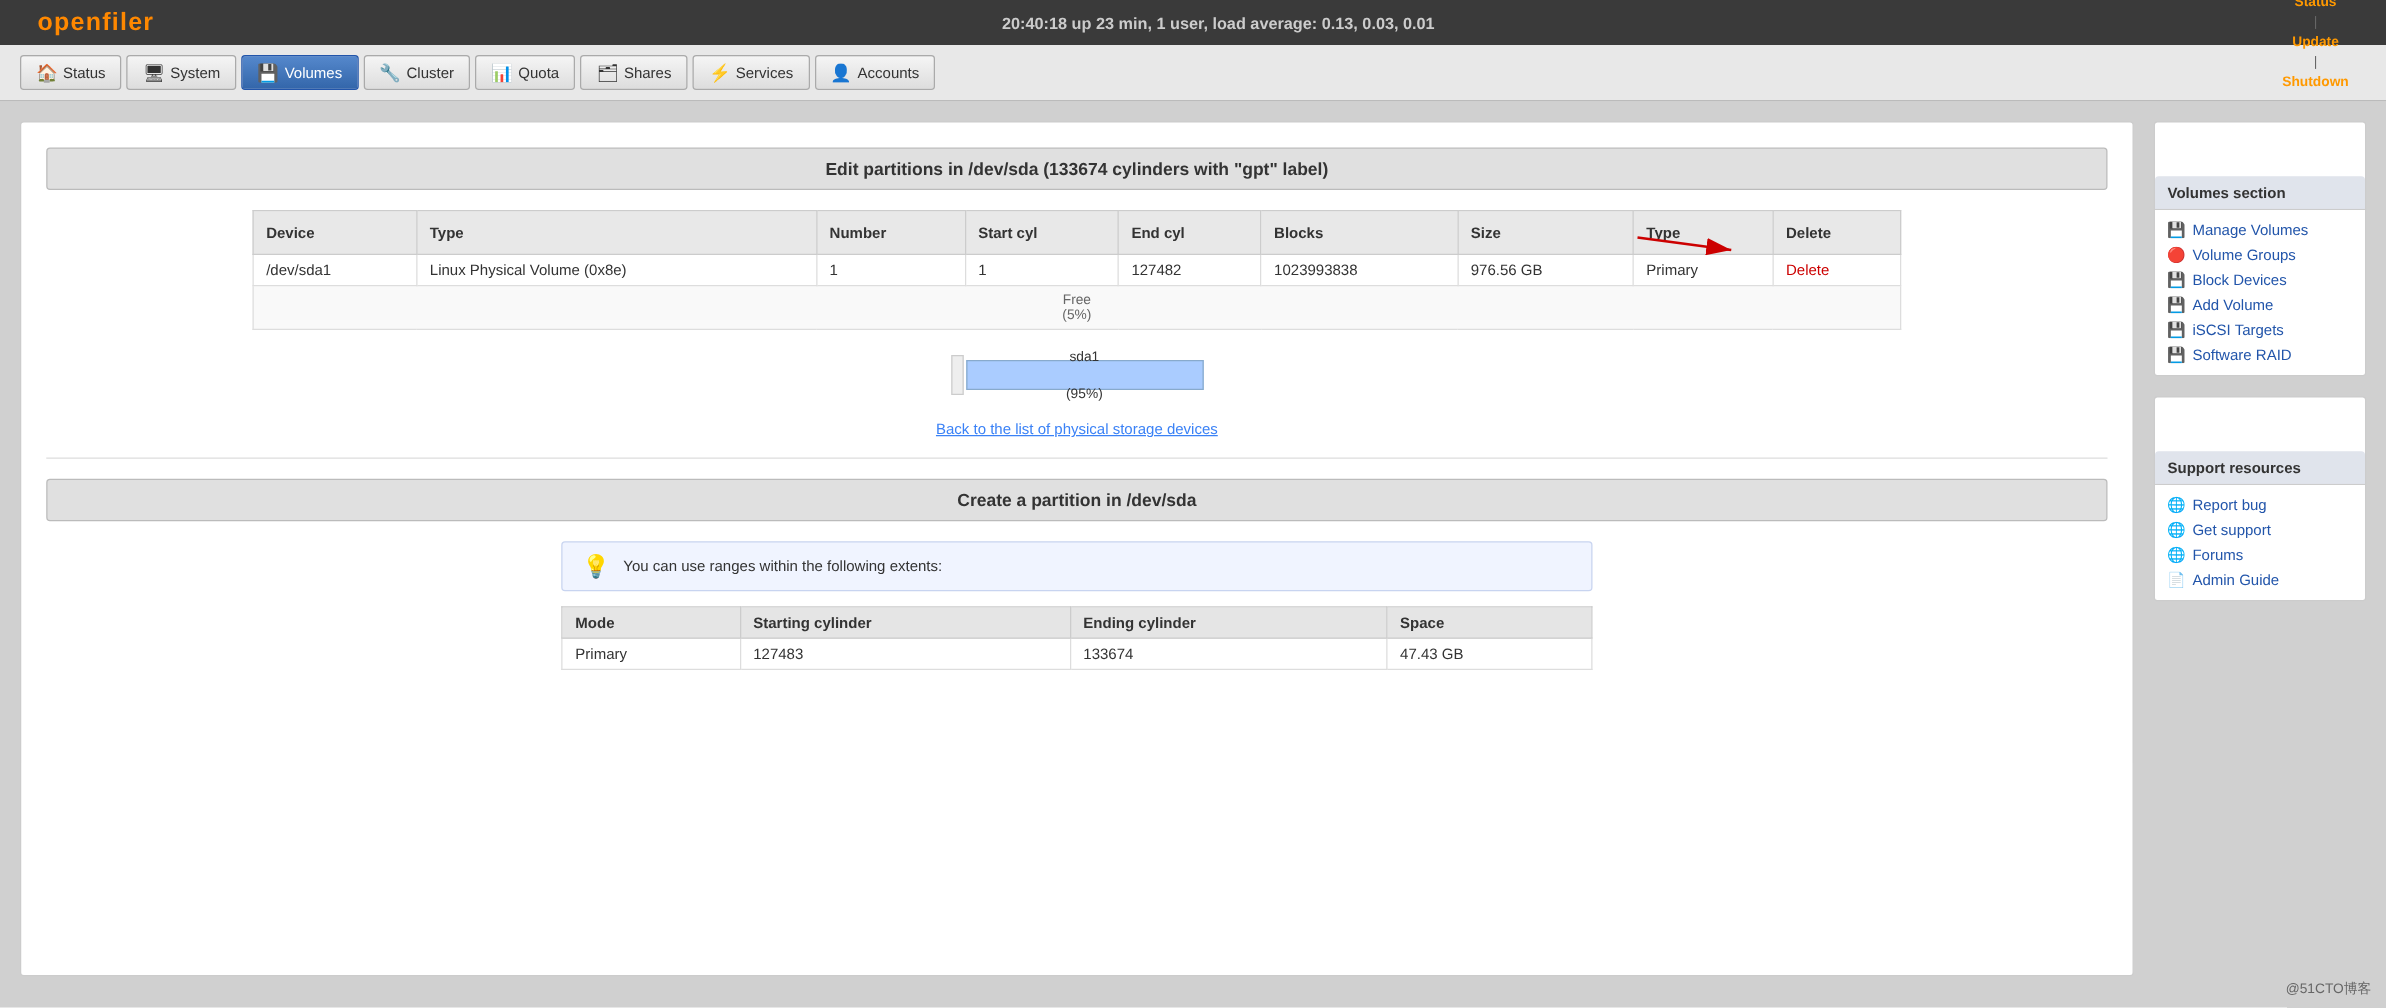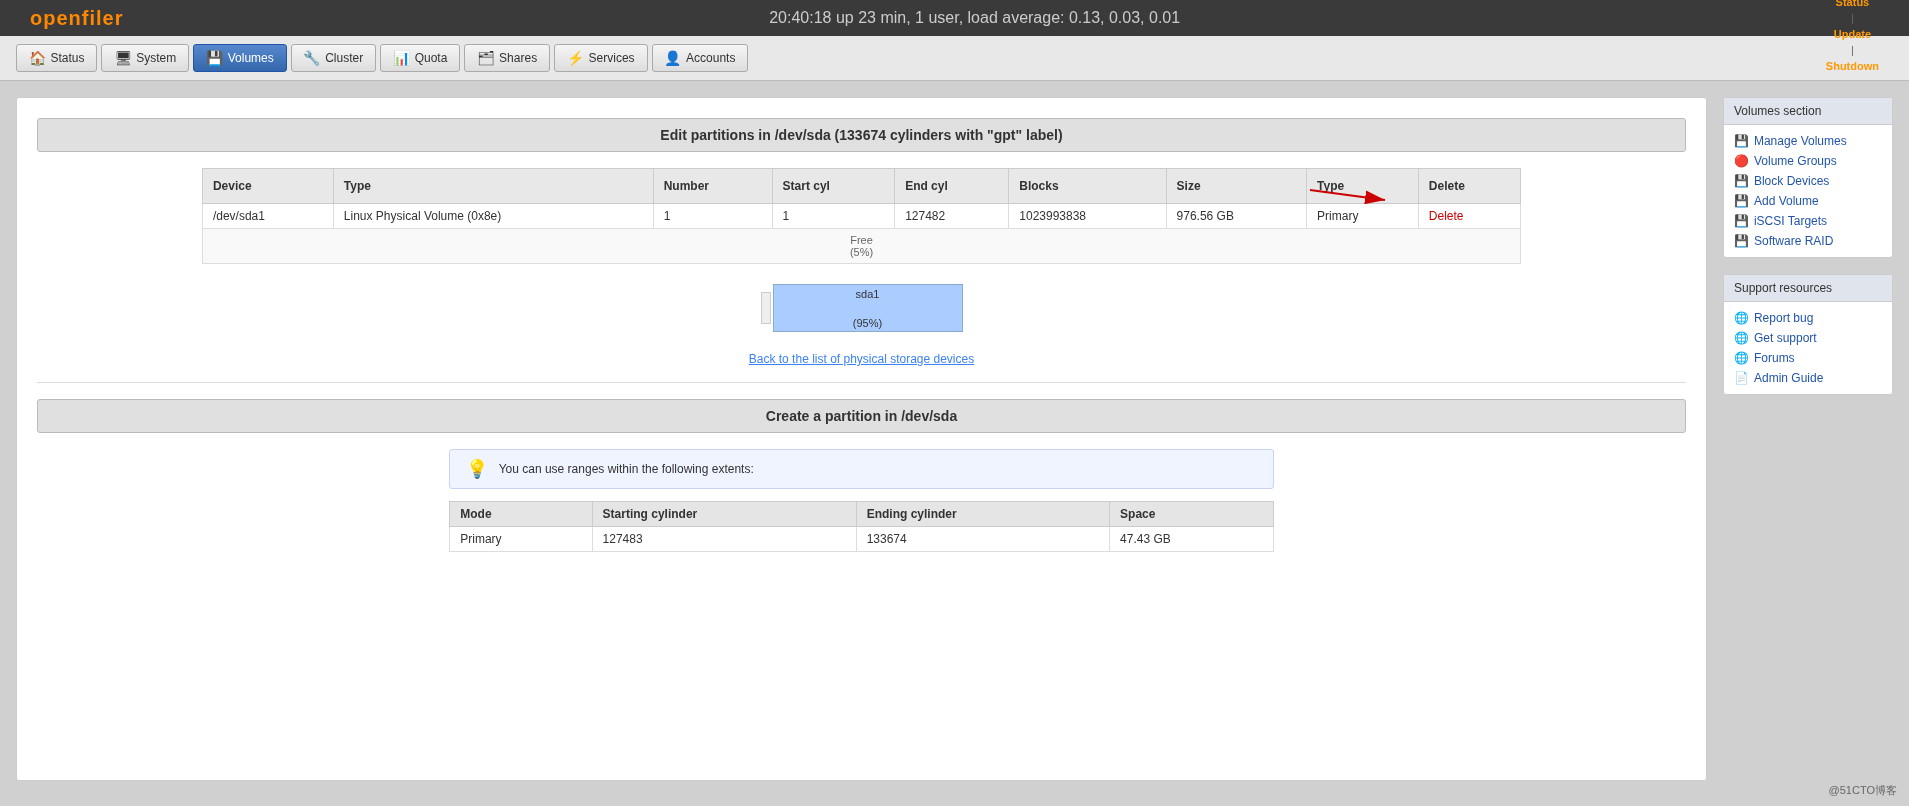--- a/index.html
+++ b/index.html
@@ -18,21 +18,21 @@
     #logo {
       font-size: 20px;
       font-weight: bold;
       color: #fff;
       letter-spacing: 1px;
     }
     #logo span { color: #f80; }
     #topbar-right { display: flex; align-items: center; gap: 4px; font-size: 11px; flex-direction: column; }
     #topbar-right .sep { color: #666; }
     #topbar-right a { color: #f90; text-decoration: none; font-weight: bold; }
-    #sysinfo { color: #ccc; font-size: 16px; }
+    #sysinfo { color: #ccc; font-size: 13px; font-weight: bold; }
 
     
     #navbar {
       background: #e8e8e8;
       border-bottom: 1px solid #bbb;
       padding: 8px 16px;
       display: flex;
       align-items: center;
       gap: 4px;
     }
@@ -122,21 +122,21 @@
       justify-content: center;
       align-items: center;
       margin: 20px auto;
       gap: 2px;
       width: 80%;
     }
     .disk-sda1 {
       background: #aaccff;
       border: 1px solid #88aacc;
       width: 190px;
-      height: 48px;
+      height: 24px;
       display: flex;
       align-items: center;
       justify-content: center;
       font-size: 11px;
       color: #333;
       flex-direction: column;
       gap: 17px;
     }
     .disk-free {
       background: #eee;
@@ -200,24 +200,25 @@
     }
     .sidebar-section {
       background: #fff;
       border: 1px solid #ccc;
       border-radius: 3px;
       margin-bottom: 16px;
     }
     .sidebar-title {
       background: #e0e4ec;
       padding: 6px 10px;
-      font-weight: normal;
+      font-weight: bold;
       font-size: 12px;
       border-bottom: 1px solid #ccc;
       border-radius: 3px 3px 0 0;
+      margin-top: 43px;
     }
     .sidebar-links {
       padding: 6px 0;
     }
     .sidebar-link {
       display: flex;
       align-items: center;
       gap: 5px;
       padding: 3px 10px;
       font-size: 12px;

